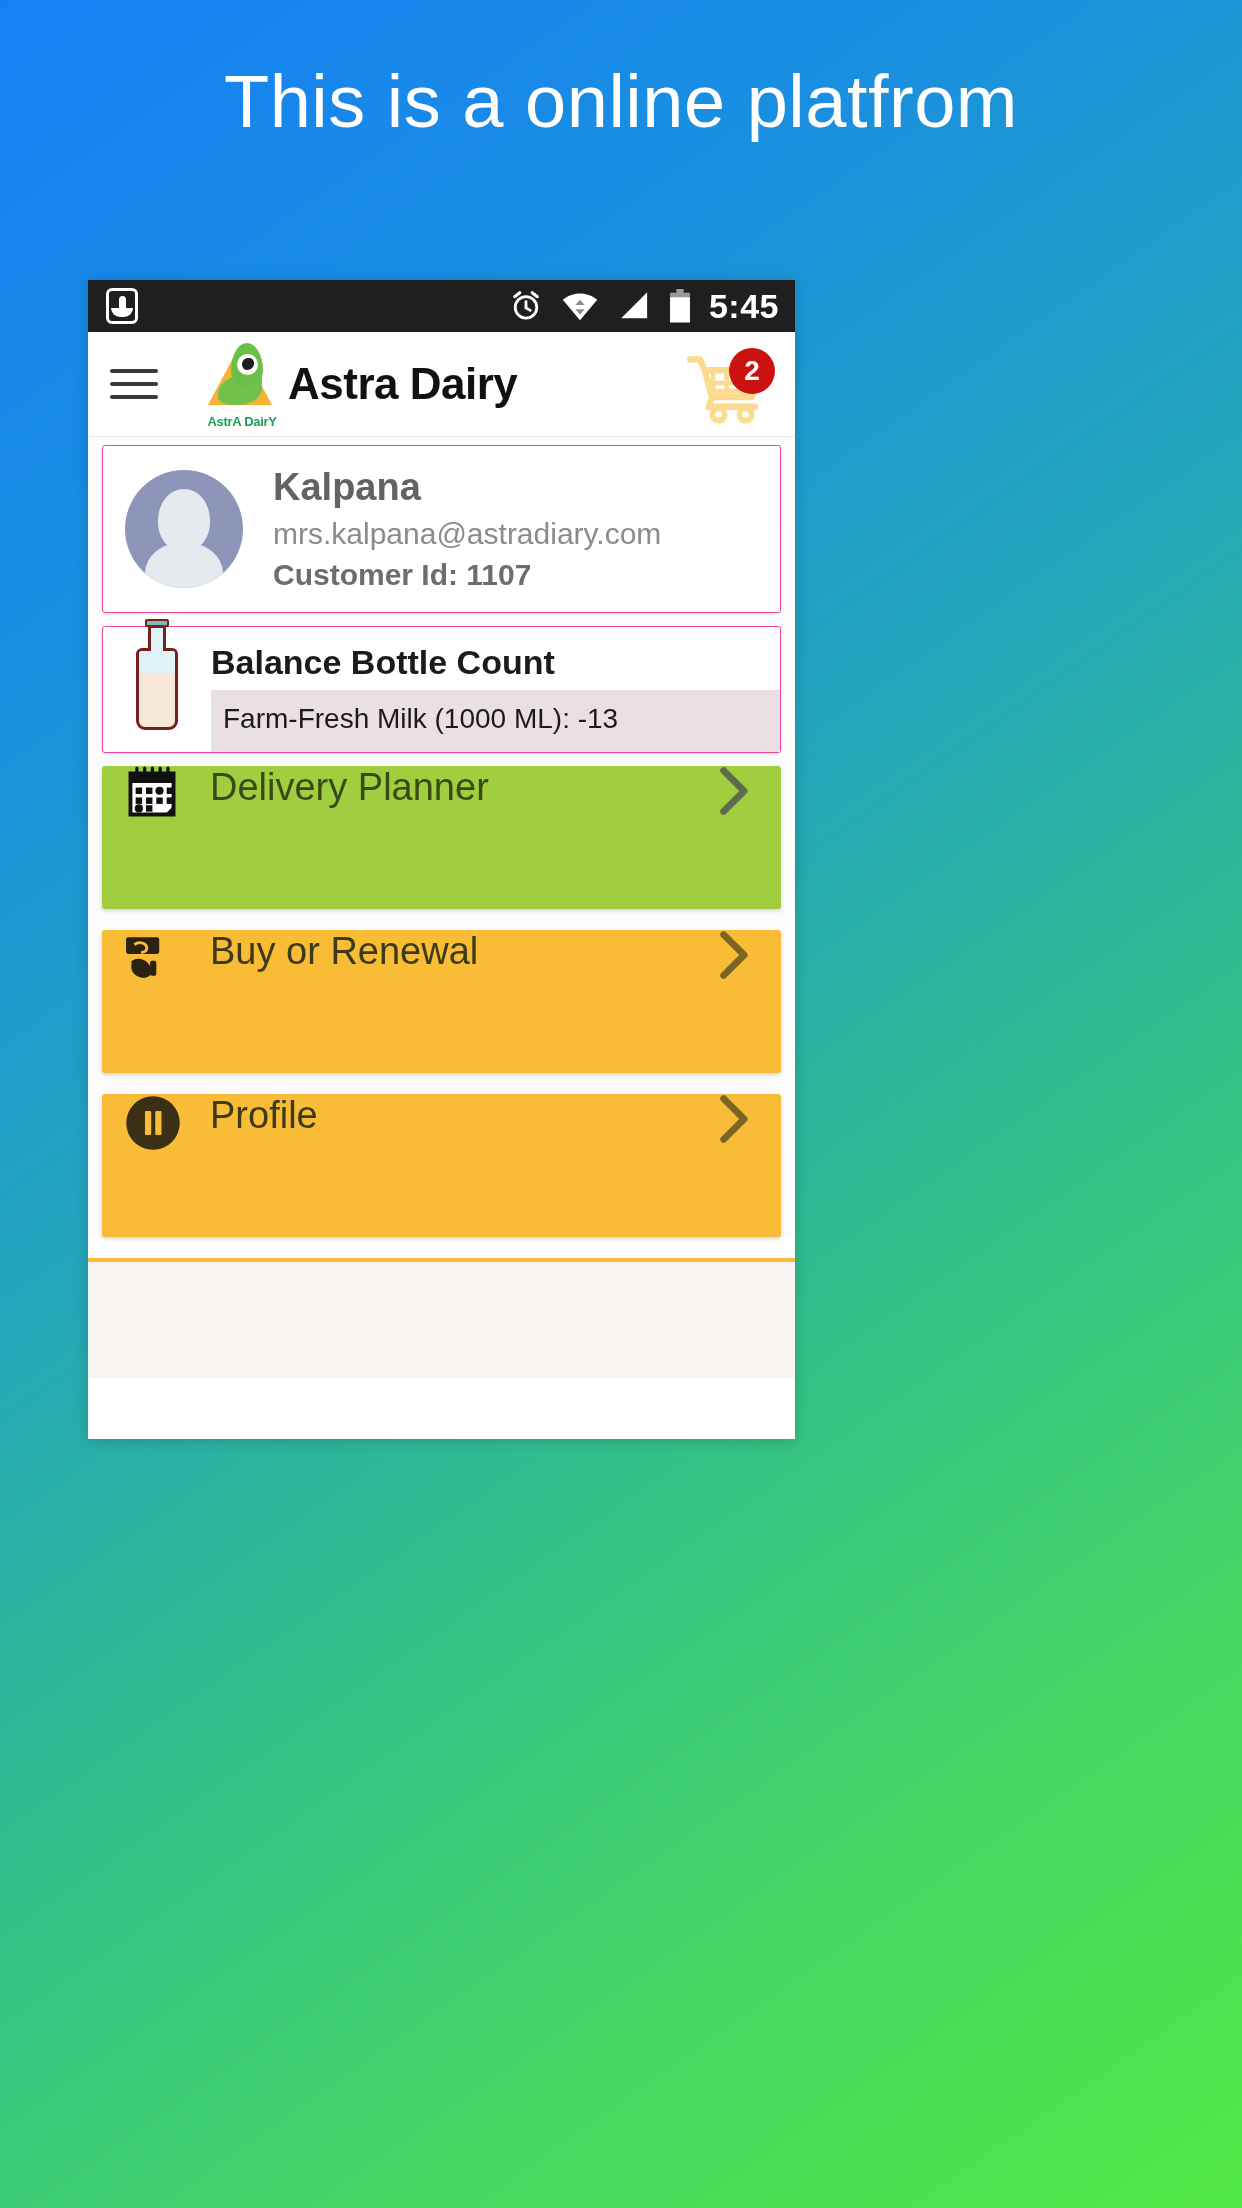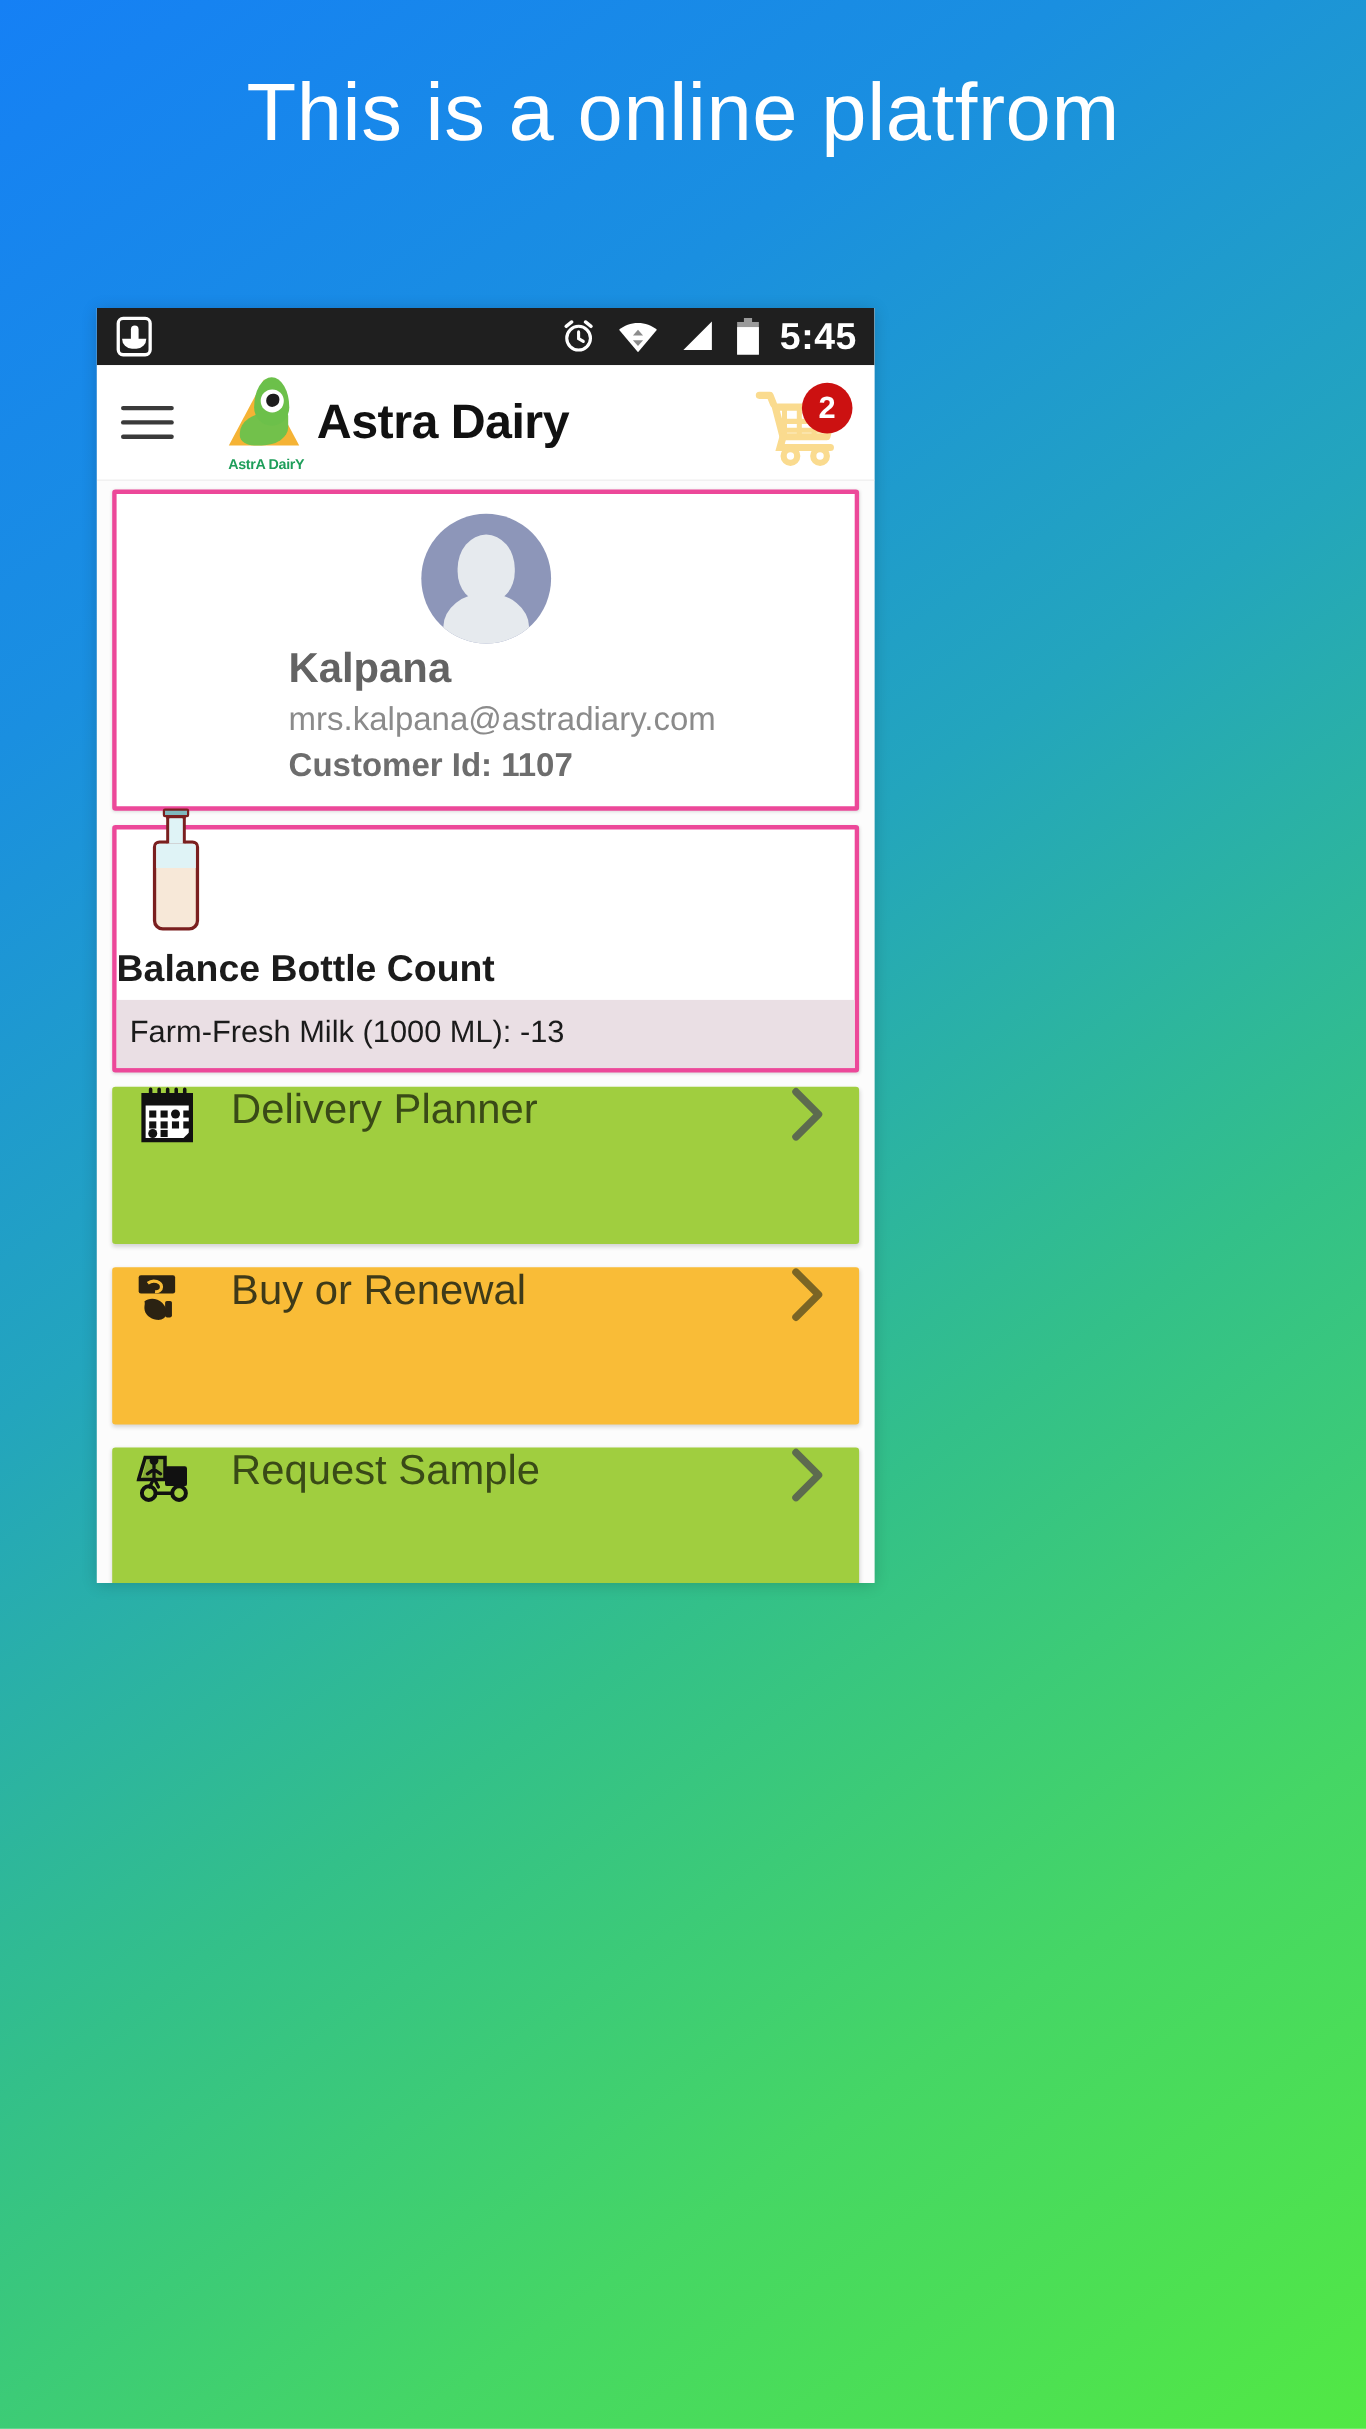--- a/index.html
+++ b/index.html
@@ -105,24 +105,23 @@
   .cart-badge {
     position:absolute; right:-4px; top:-6px; width:46px; height:46px; border-radius:50%;
     background:#cc1111; color:#fff; font-size:28px; font-weight:700;
     display:flex; align-items:center; justify-content:center; z-index:3;
   }
 
   
   .content { background:#fcfcfc; padding:8px 14px 0 14px; }
 
   .card {
-    background:#fff; border:4px solid #ec4899; border-radius:3px;
+    background:#fff; border:1px solid #ec4899; border-radius:3px;
     box-shadow:0 1px 3px rgba(0,0,0,0.13);
     margin-bottom:13px;
-    flex-direction:column;
   }
 
   
   .profile { display:flex; align-items:center; padding:18px 22px; }
   .avatar {
     width:118px; height:118px; border-radius:50%; background:#8d96b9;
     position:relative; overflow:hidden; flex:none;
   }
   .avatar .head {
     position:absolute; left:50%; top:19px; transform:translateX(-50%);
@@ -311,40 +310,20 @@
         </svg>
       </div>
       <div class="mb-label">Buy or Renewal</div>
       <div class="chev">
         <svg width="34" height="50" viewBox="0 0 14 22">
             <path d="M2 2l9 9-9 9" fill="none" stroke="#7a6525" stroke-width="3" stroke-linecap="round" stroke-linejoin="round"></path>
           </svg>
       </div>
     </div>
 
-    <div class="menu-btn green">
-      <div class="mb-icon">
-        <svg width="60" height="54" viewBox="0 0 30 26">
-          <path d="M4 4h9v10H1z" fill="none" stroke="#111" stroke-width="1.6"></path>
-          <path d="M2.5 14 4.8 4.6 12.6 4.2 13 14z" fill="#111" opacity="0.18"></path>
-          <rect x="13" y="8" width="10" height="9" rx="1" fill="#111"></rect>
-          <circle cx="8" cy="5.4" r="2" fill="#111"></circle>
-          <path d="M8 7.4v6M8 9.4l-3 2M8 9.4l3 2M8 13.4l-2 4M8 13.4l2 4" stroke="#111" stroke-width="1.5" stroke-linecap="round"></path>
-          <circle cx="5.6" cy="20.2" r="3.1" fill="none" stroke="#111" stroke-width="1.8"></circle>
-          <circle cx="19.4" cy="20.2" r="3.1" fill="none" stroke="#111" stroke-width="1.8"></circle>
-          <path d="M8.6 20.2h7.8" stroke="#111" stroke-width="1.6"></path>
-        </svg>
-      </div>
-      <div class="mb-label">Request Sample</div>
-      <div class="chev">
-        <svg width="34" height="50" viewBox="0 0 14 22">
-            <path d="M2 2l9 9-9 9" fill="none" stroke="#5d6b4f" stroke-width="3" stroke-linecap="round" stroke-linejoin="round"></path>
-          </svg>
-      </div>
-    </div>
 
     <div class="menu-btn orange">
       <div class="mb-icon">
         <svg width="58" height="58" viewBox="0 0 26 26">
           <circle cx="13" cy="13" r="12" fill="#3b3015"></circle>
           <rect x="9.4" y="7.6" width="2.8" height="10.8" rx="0.5" fill="#f9bc37"></rect>
           <rect x="14" y="7.6" width="2.8" height="10.8" rx="0.5" fill="#f9bc37"></rect>
         </svg>
       </div>
       <div class="mb-label">Profile</div>

